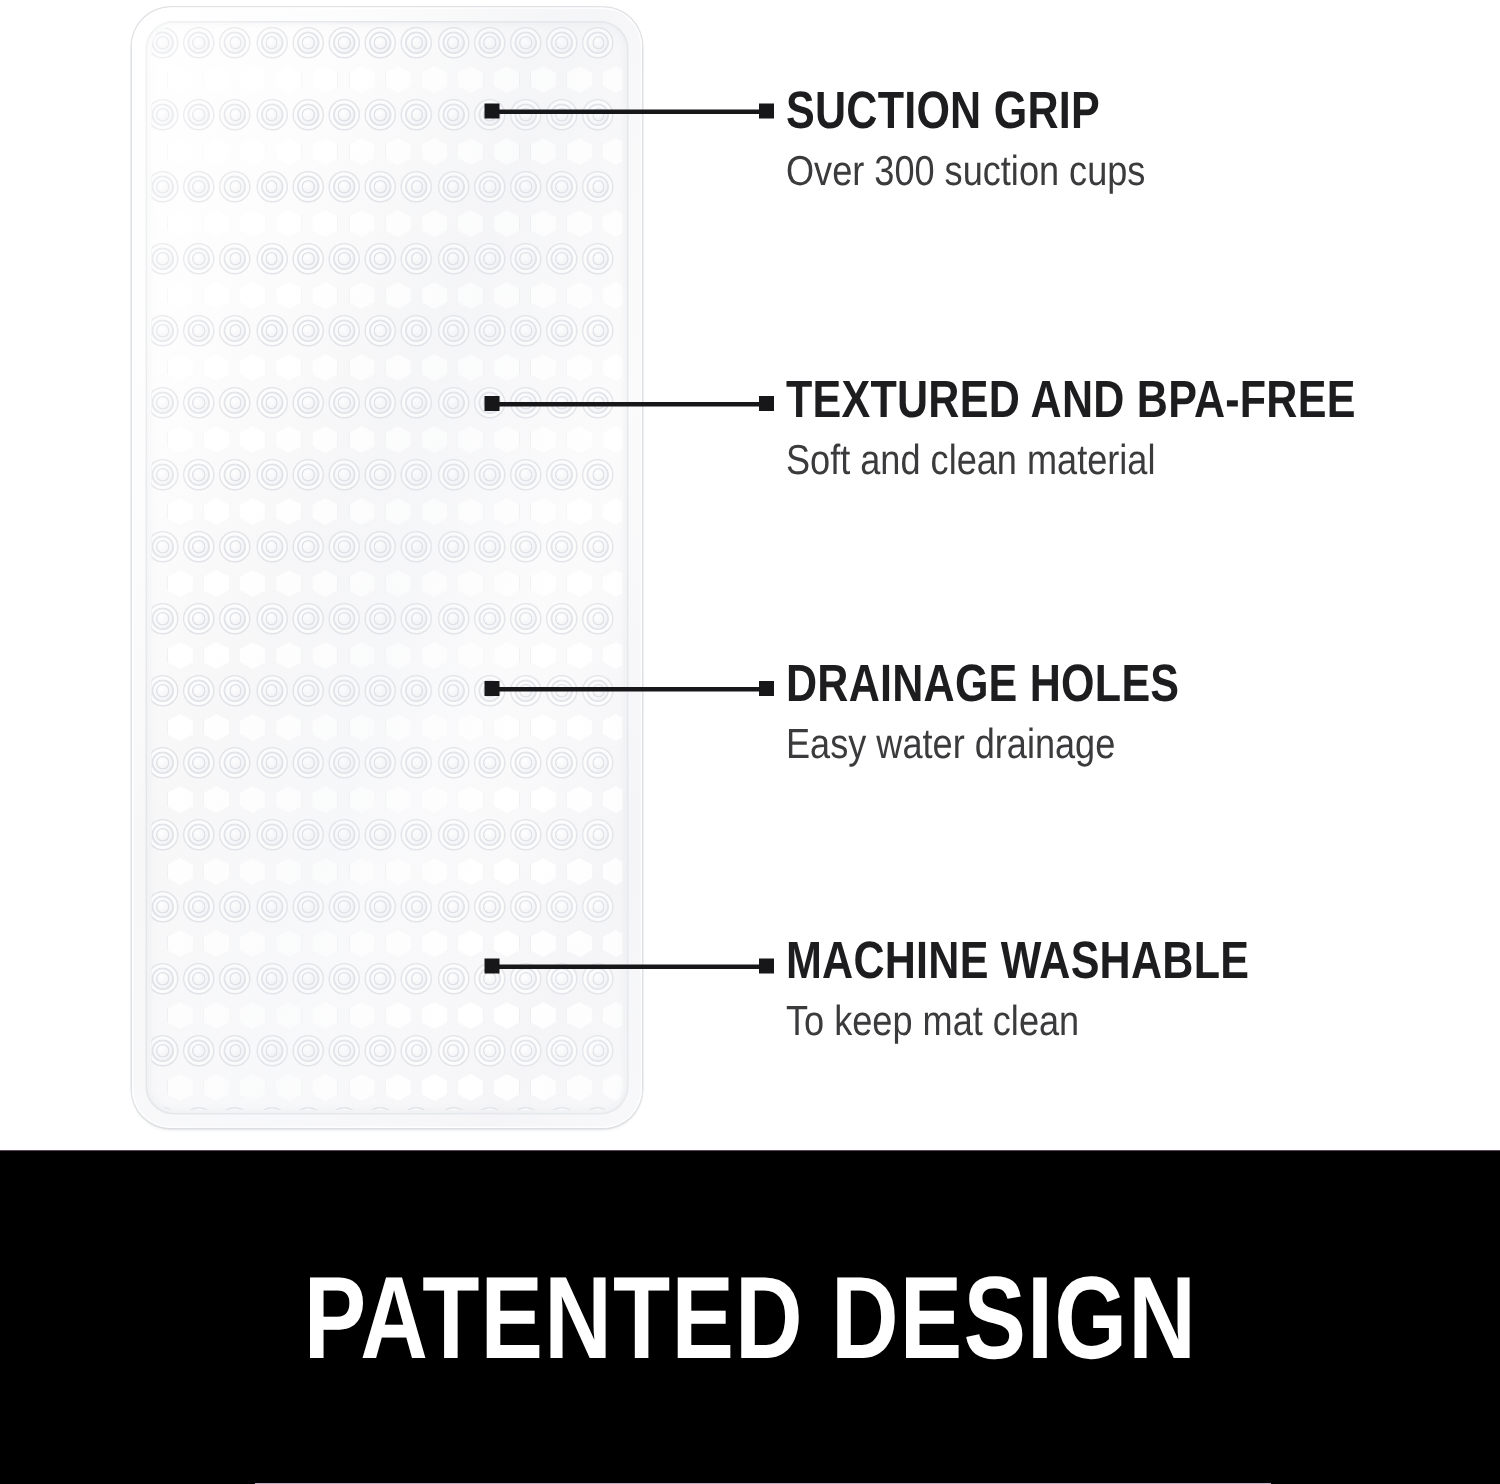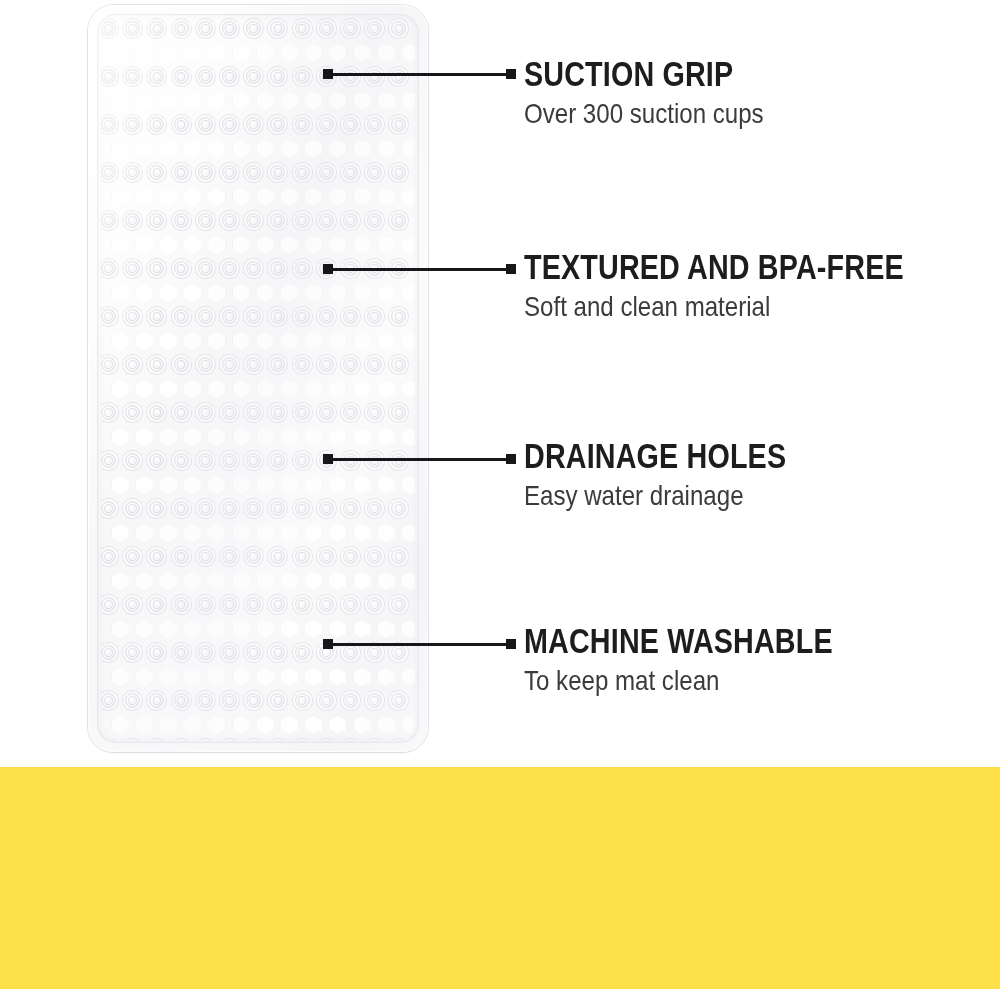--- a/index.html
+++ b/index.html
@@ -7,21 +7,21 @@
     padding: 0;
     background: #ffffff;
   }
   body {
     font-family: "Liberation Sans", sans-serif;
   }
   #page {
     position: relative;
     width: 1000px;
     height: 989px;
-    background: #fde047;
+    background: #701a75;
     overflow: hidden;
   }
 
   
   #product-area {
     position: absolute;
     left: 0;
     top: 0;
     width: 1000px;
     height: 767px;
@@ -722,14 +722,17 @@
           <span class="node" style="left:506px; top:639px"></span>
           <div class="callout-text" style="left:524px; top:623px">
             <div class="callout-title">MACHINE WASHABLE</div>
             <div class="callout-sub">To keep mat clean</div>
           </div>
         </div>
       </div>
 
   </div>
 
+  <div id="banner">
+    <div id="banner-title">PATENTED DESIGN</div>
+  </div>
 
 </div>
 
 </body></html>

